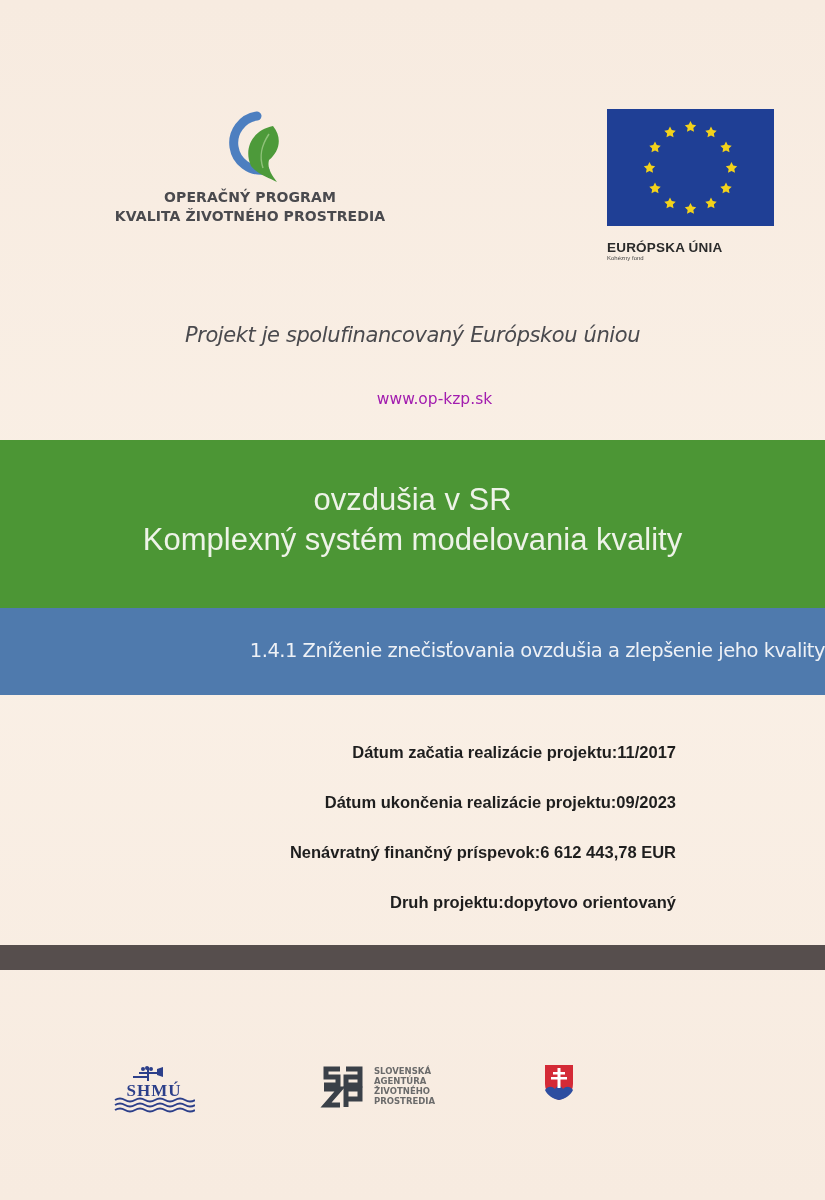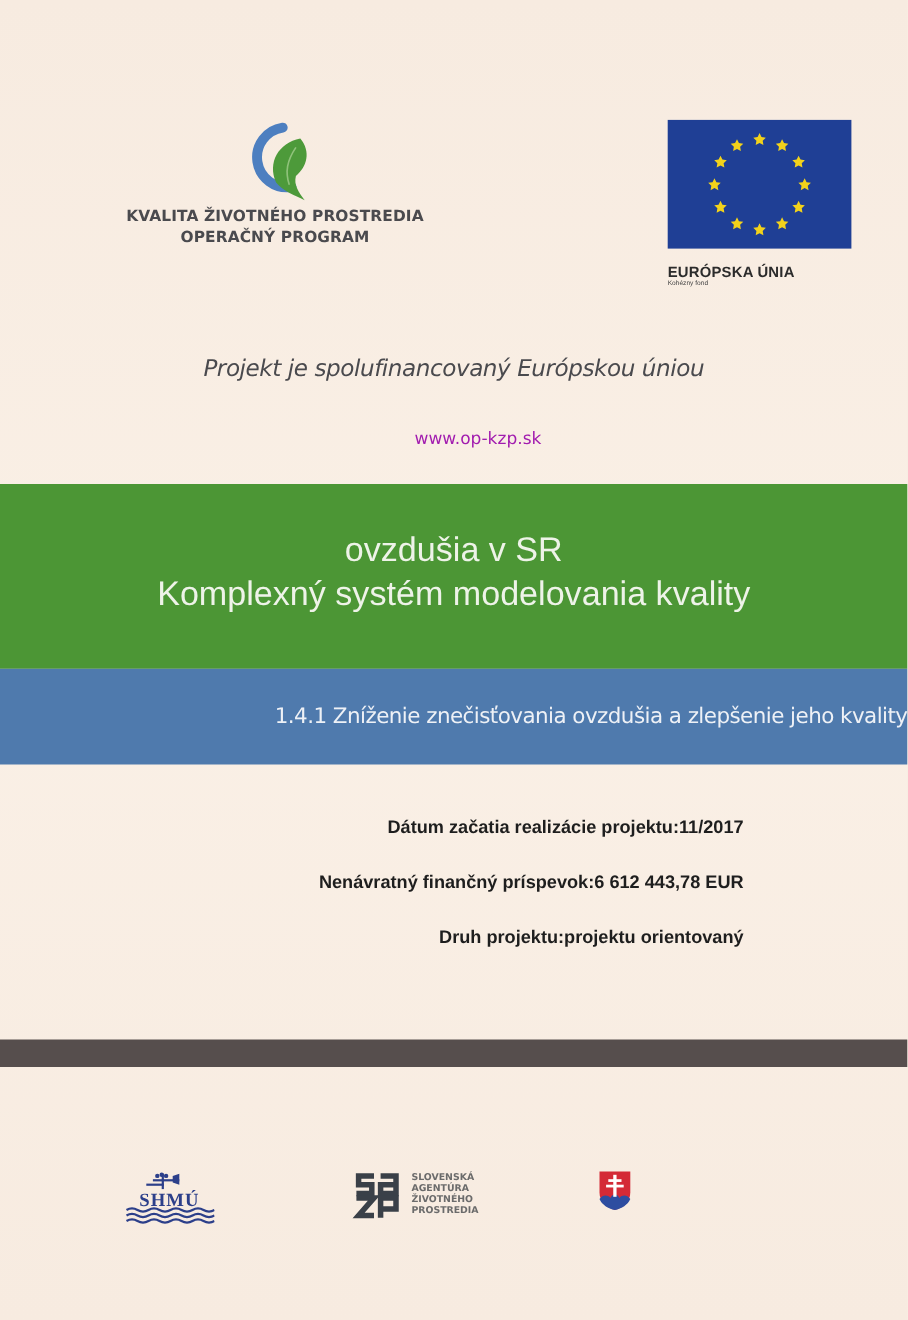--- a/index.html
+++ b/index.html
@@ -49,22 +49,22 @@
 
 <div class="page"></div>
 
 <div class="opkzp-logo">
   <svg width="66" height="76" viewBox="0 0 66 76">
     <path d="M40 8 A26 26 0 1 0 48 62" fill="none" stroke="#4d7fc0" stroke-width="9" stroke-linecap="round"></path>
     <path d="M56 18 C 36 22, 26 40, 34 58 C 40 66, 52 70, 60 74 C 54 66, 50 60, 52 52 C 62 44, 66 30, 56 18 Z" fill="#4d9a3a"></path>
     <path d="M52 26 C 44 38, 42 48, 46 60" fill="none" stroke="#8fc27a" stroke-width="1.5"></path>
   </svg>
   <div class="opkzp-text">
+    <div>OPERAČNÝ PROGRAM</div>
     <div>KVALITA ŽIVOTNÉHO PROSTREDIA</div>
-    <div>OPERAČNÝ PROGRAM</div>
   </div>
 </div>
 
 <div class="eu-block">
   <div class="eu-flag">
     <svg width="167" height="117" viewBox="0 0 167 117">
       <defs>
         <polygon id="st" points="0,-6 1.76,-2.43 5.7,-1.85 2.85,0.93 3.53,4.85 0,3 -3.53,4.85 -2.85,0.93 -5.7,-1.85 -1.76,-2.43" fill="#f2d21b"></polygon>
       </defs>
       <use href="#st" x="83.5" y="18"></use>
@@ -96,26 +96,30 @@
 
 <div class="blue-band"></div>
 <div class="measure">1.4.1 Zníženie znečisťovania ovzdušia a zlepšenie jeho kvality</div>
 
 <div class="info">
   <div class="info-row">
     <span>Dátum začatia realizácie projektu:</span>
     <span class="val">11/2017</span>
   </div>
   <div class="info-row">
+    <span>Dátum ukončenia realizácie projektu:</span>
+    <span class="val">09/2023</span>
+  </div>
+  <div class="info-row">
     <span>Nenávratný finančný príspevok:</span>
     <span class="val">6 612 443,78 EUR</span>
   </div>
   <div class="info-row last">
     <span>Druh projektu:</span>
-    <span class="val">projektu orientovaný</span>
+    <span class="val">dopytovo orientovaný</span>
   </div>
 </div>
 
 <div class="dark-bar"></div>
 
 <div class="shmu-logo">
   <svg width="82" height="48" viewBox="0 0 82 48">
     <g fill="#2c3f8a">
       <rect x="34" y="2" width="2" height="14"></rect>
       <rect x="26" y="7" width="24" height="2"></rect>

